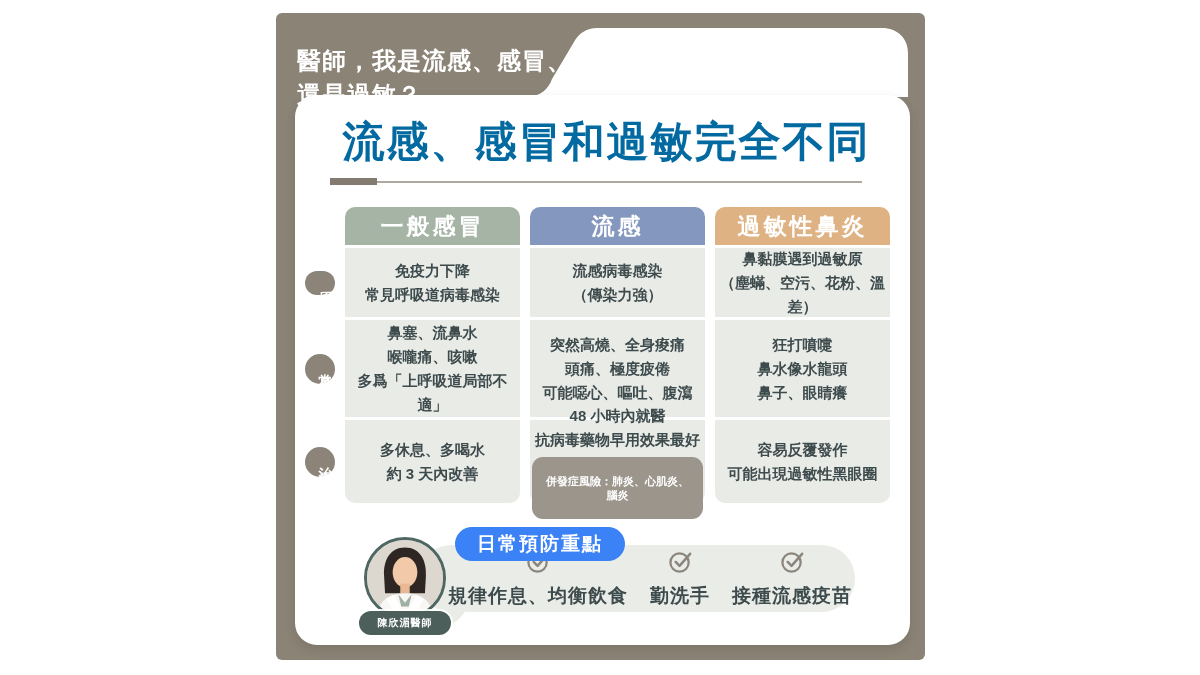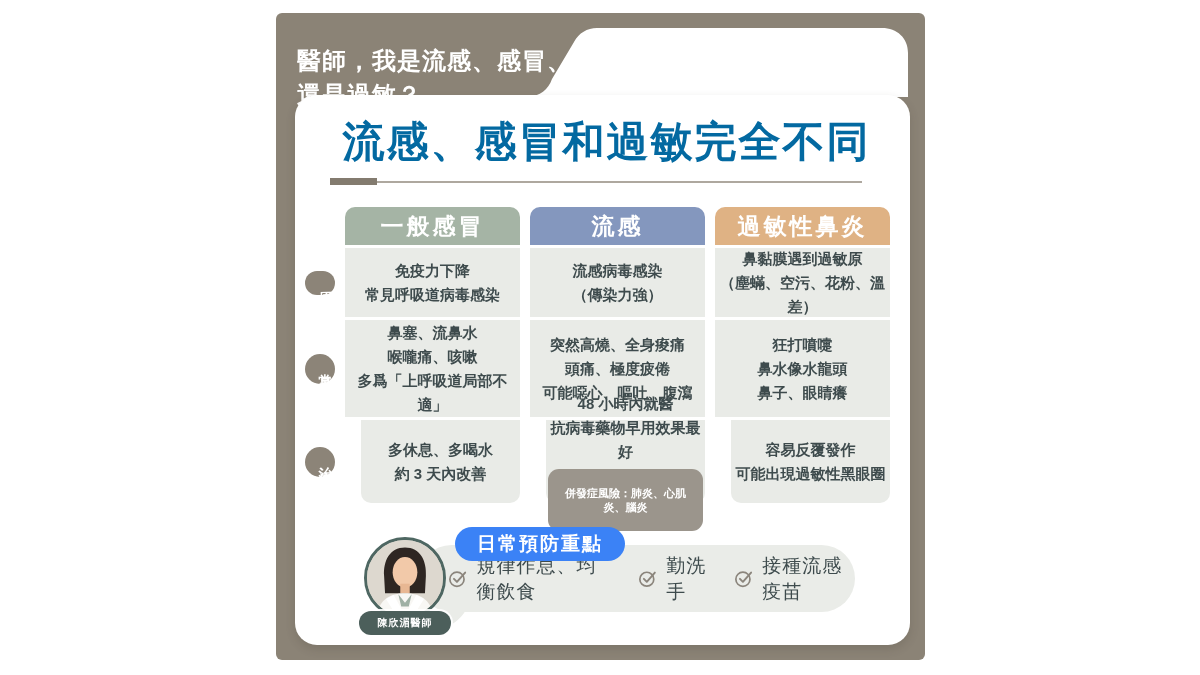--- a/index.html
+++ b/index.html
@@ -26,28 +26,28 @@
              column-gap:10px;row-gap:3px;}
   .row-pill{writing-mode:vertical-rl;text-orientation:upright;
             background:#8C8478;color:#ffffff;font-size:14px;font-weight:bold;
             border-radius:16px;letter-spacing:3px;padding:9px 0;width:30px;
             box-sizing:border-box;text-align:center;align-self:center;justify-self:center;}
   .hdr{border-radius:10px 10px 0 0;display:flex;align-items:center;justify-content:center;
        color:#ffffff;font-size:23px;font-weight:bold;letter-spacing:3px;}
   .cell{background:#E9EBE7;display:flex;flex-direction:column;align-items:center;
         justify-content:center;color:#3E4B4D;font-size:15px;font-weight:bold;
         line-height:24px;text-align:center;padding:0 2px;box-sizing:border-box;}
-  .cell.last{border-radius:0 0 10px 10px;margin-left:16px;}
+  .cell.last{border-radius:0 0 10px 10px;}
   .note-pill{background:#9B958C;color:#ffffff;font-size:11px;font-weight:bold;
              border-radius:11px;padding:17px 10px;margin-top:5px;line-height:14px;}
   .bubble{position:absolute;left:123px;top:450px;width:437px;height:67px;
           background:#EAECE8;border-radius:34px;display:flex;align-items:center;
           padding-left:30px;box-sizing:border-box;gap:22px;}
   .tip{display:flex;align-items:center;gap:9px;color:#3E4B4D;
-       font-size:19px;font-weight:normal;letter-spacing:1px;}
+       font-size:19px;font-weight:bold;letter-spacing:1px;flex-direction:column;}
   .bubble-tail{position:absolute;left:128px;top:512px;}
   .pink-badge{position:absolute;left:160px;top:432px;height:34px;
               background:#3b82f6;color:#ffffff;border-radius:17px;
               display:flex;align-items:center;padding:0 22px;
               font-size:19px;font-weight:bold;letter-spacing:2px;}
   .avatar{position:absolute;left:69px;top:442px;width:82px;height:82px;
           border-radius:50%;border:3px solid #4E6762;overflow:hidden;
           background:#DDD8CF;box-sizing:border-box;}
   .name-badge{position:absolute;left:64px;top:516px;width:92px;height:24px;
               background:#4C5F5B;color:#ffffff;border-radius:13px;

